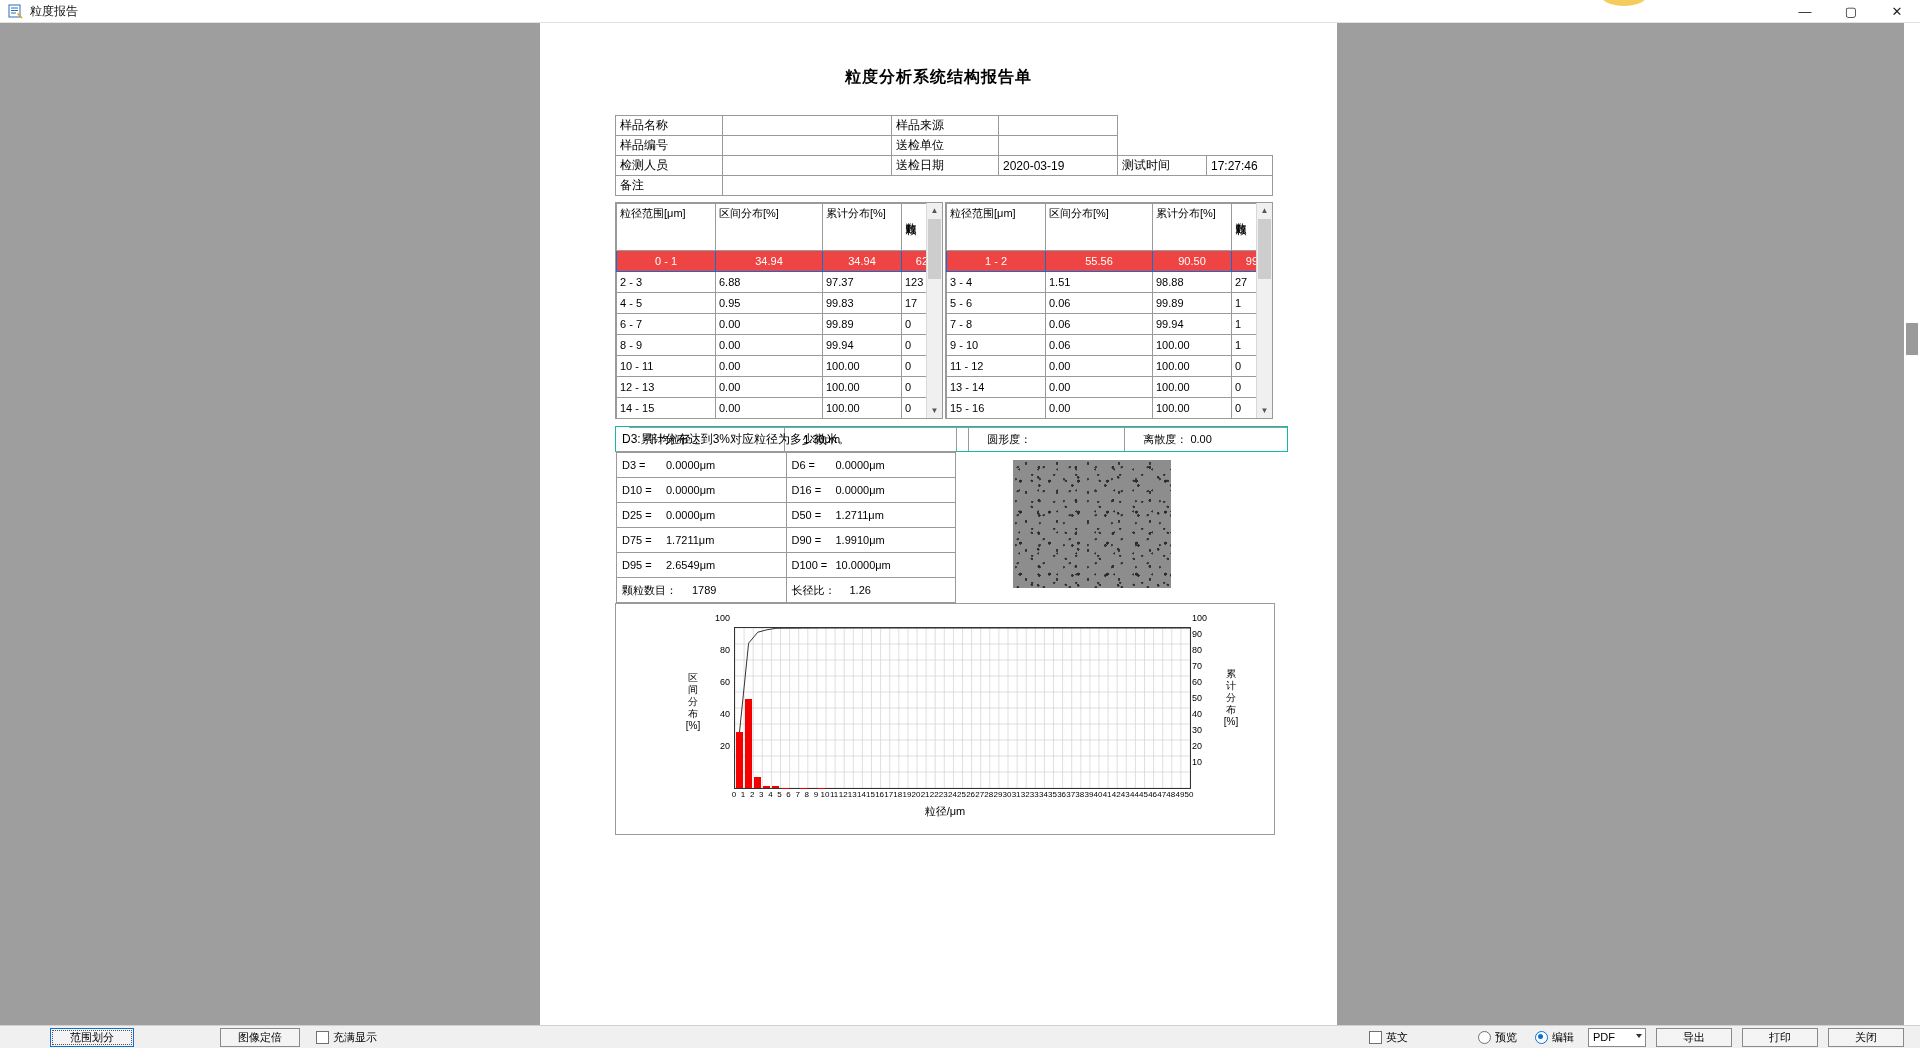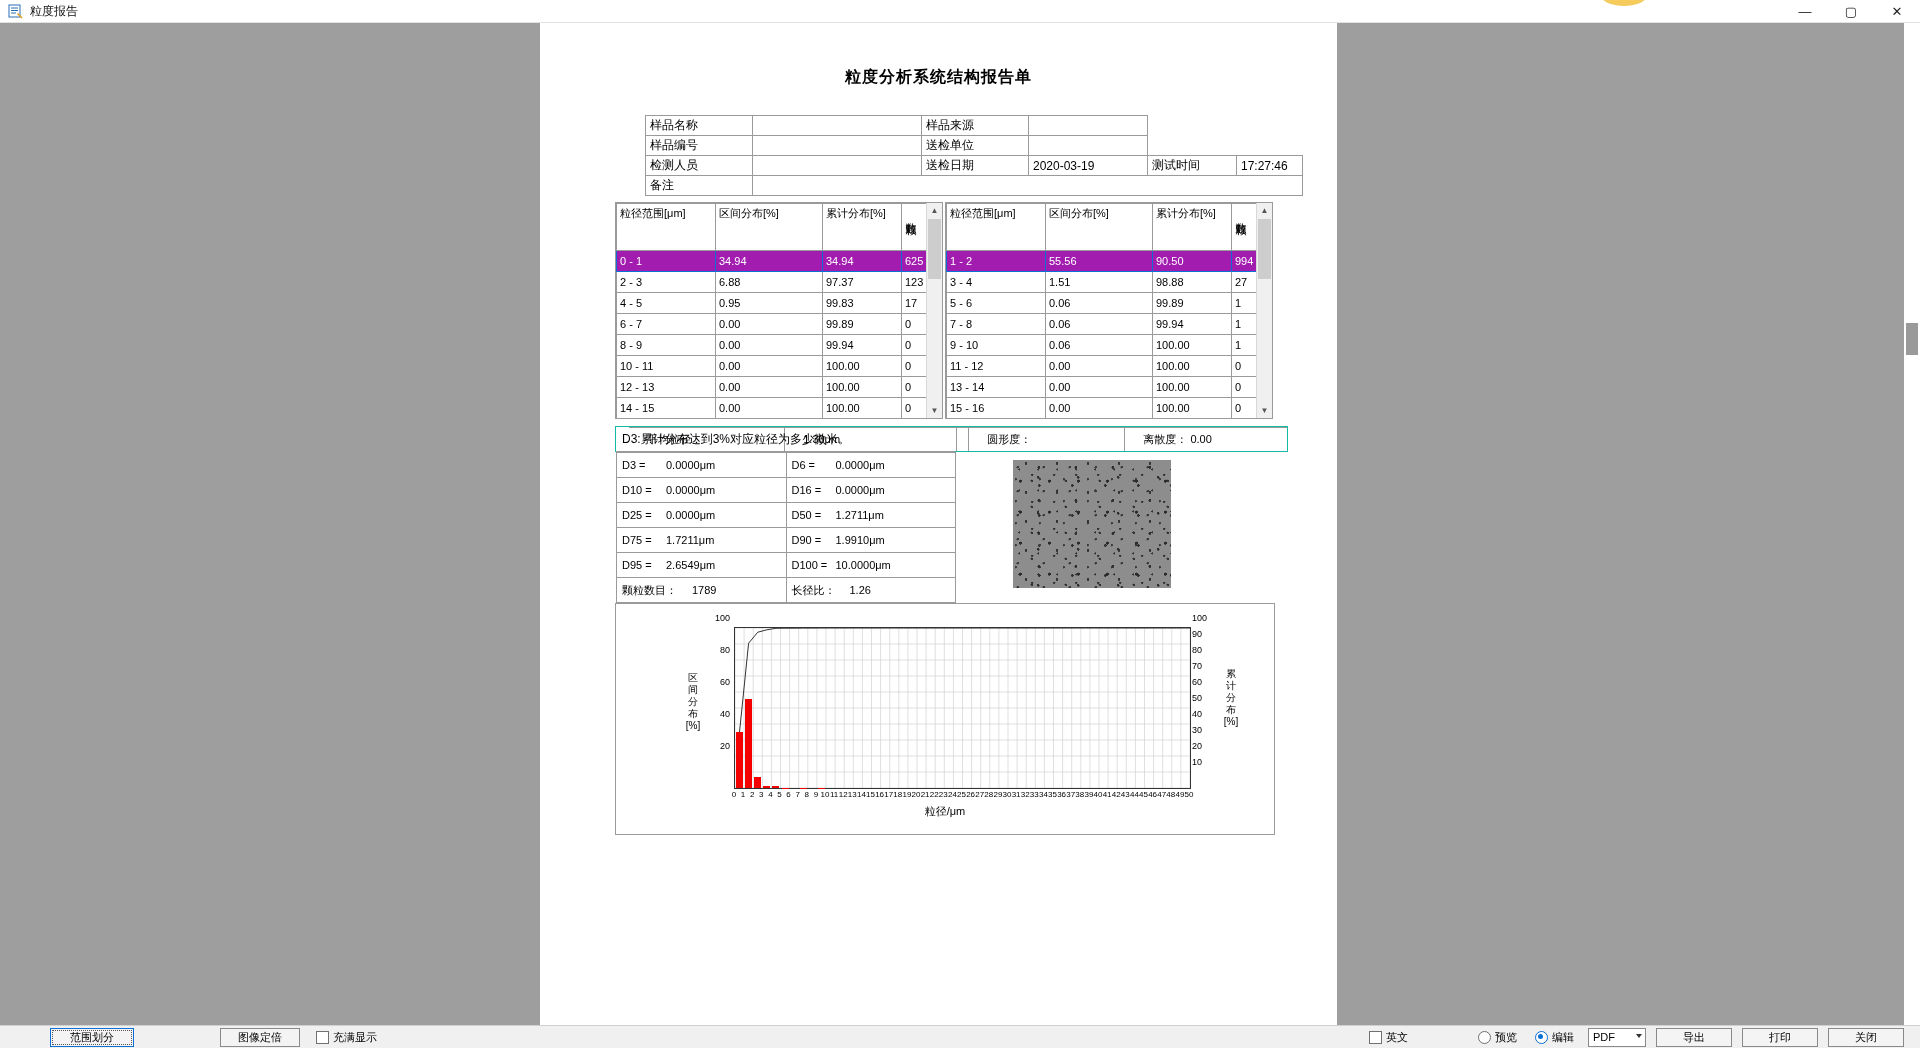--- a/index.html
+++ b/index.html
@@ -23,40 +23,40 @@
   
   .workspace{position:relative;width:1920px;height:1004px;background:#9e9e9e;overflow:hidden;}
   .paper{
     position:absolute;left:540px;top:0;width:797px;height:1004px;background:#fff;
   }
   .doc-title{
     text-align:center;font-weight:bold;font-size:16px;margin-top:44px;letter-spacing:1px;
   }
   
   .info-tbl{
-    position:absolute;left:75px;top:92px;width:658px;border-collapse:collapse;margin-left:30px;
+    position:absolute;left:75px;top:92px;width:658px;border-collapse:collapse;
   }
   .info-tbl td{
     border:1px solid #9a9a9a;height:19px;font-size:12px;padding:0 4px;
   }
   .lbl-cell{width:98px;}
   .val-cell{width:160px;}
   
   .dist-wrap{position:absolute;left:75px;top:179px;width:658px;display:flex;gap:2px;}
   .dist-block{position:relative;width:327px;height:215px;border:1px solid #9a9a9a;background:#fff;}
   .dist-scroll{position:absolute;left:0;top:0;right:16px;bottom:0;overflow:hidden;}
   table.dist{border-collapse:collapse;width:100%;table-layout:fixed;}
   table.dist th{
     border:1px solid #9a9a9a;background:#fff;font-weight:normal;font-size:11px;
     text-align:left;padding:2px 3px;height:42px;vertical-align:top;
   }
   table.dist td{
     border:1px solid #9a9a9a;font-size:11px;padding:1px 3px;height:18px;
   }
-  table.dist tr.sel td{background:#a21caf;color:#fff;border-color:#0b6fd6;}
+  table.dist tr.sel td{background:#ef4444;color:#fff;border-color:#0b6fd6;text-align:center;}
   .c1{width:92px;}
   .c2{width:100px;}
   .c3{width:72px;}
   .c4{width:40px;}
   .vcount{writing-mode:vertical-rl;text-orientation:upright;line-height:1;letter-spacing:-1px;}
   
   .vscroll{position:absolute;right:0;top:0;width:15px;height:100%;background:#f0f0f0;border-left:1px solid #d8d8d8;}
   .vscroll .arrow{height:15px;display:flex;align-items:center;justify-content:center;font-size:8px;color:#555;background:#f0f0f0;}
   .vscroll .arrow.bottom{position:absolute;bottom:0;left:0;width:15px;}
   .vscroll .thumb{position:absolute;left:1px;width:13px;background:#cdcdcd;}

